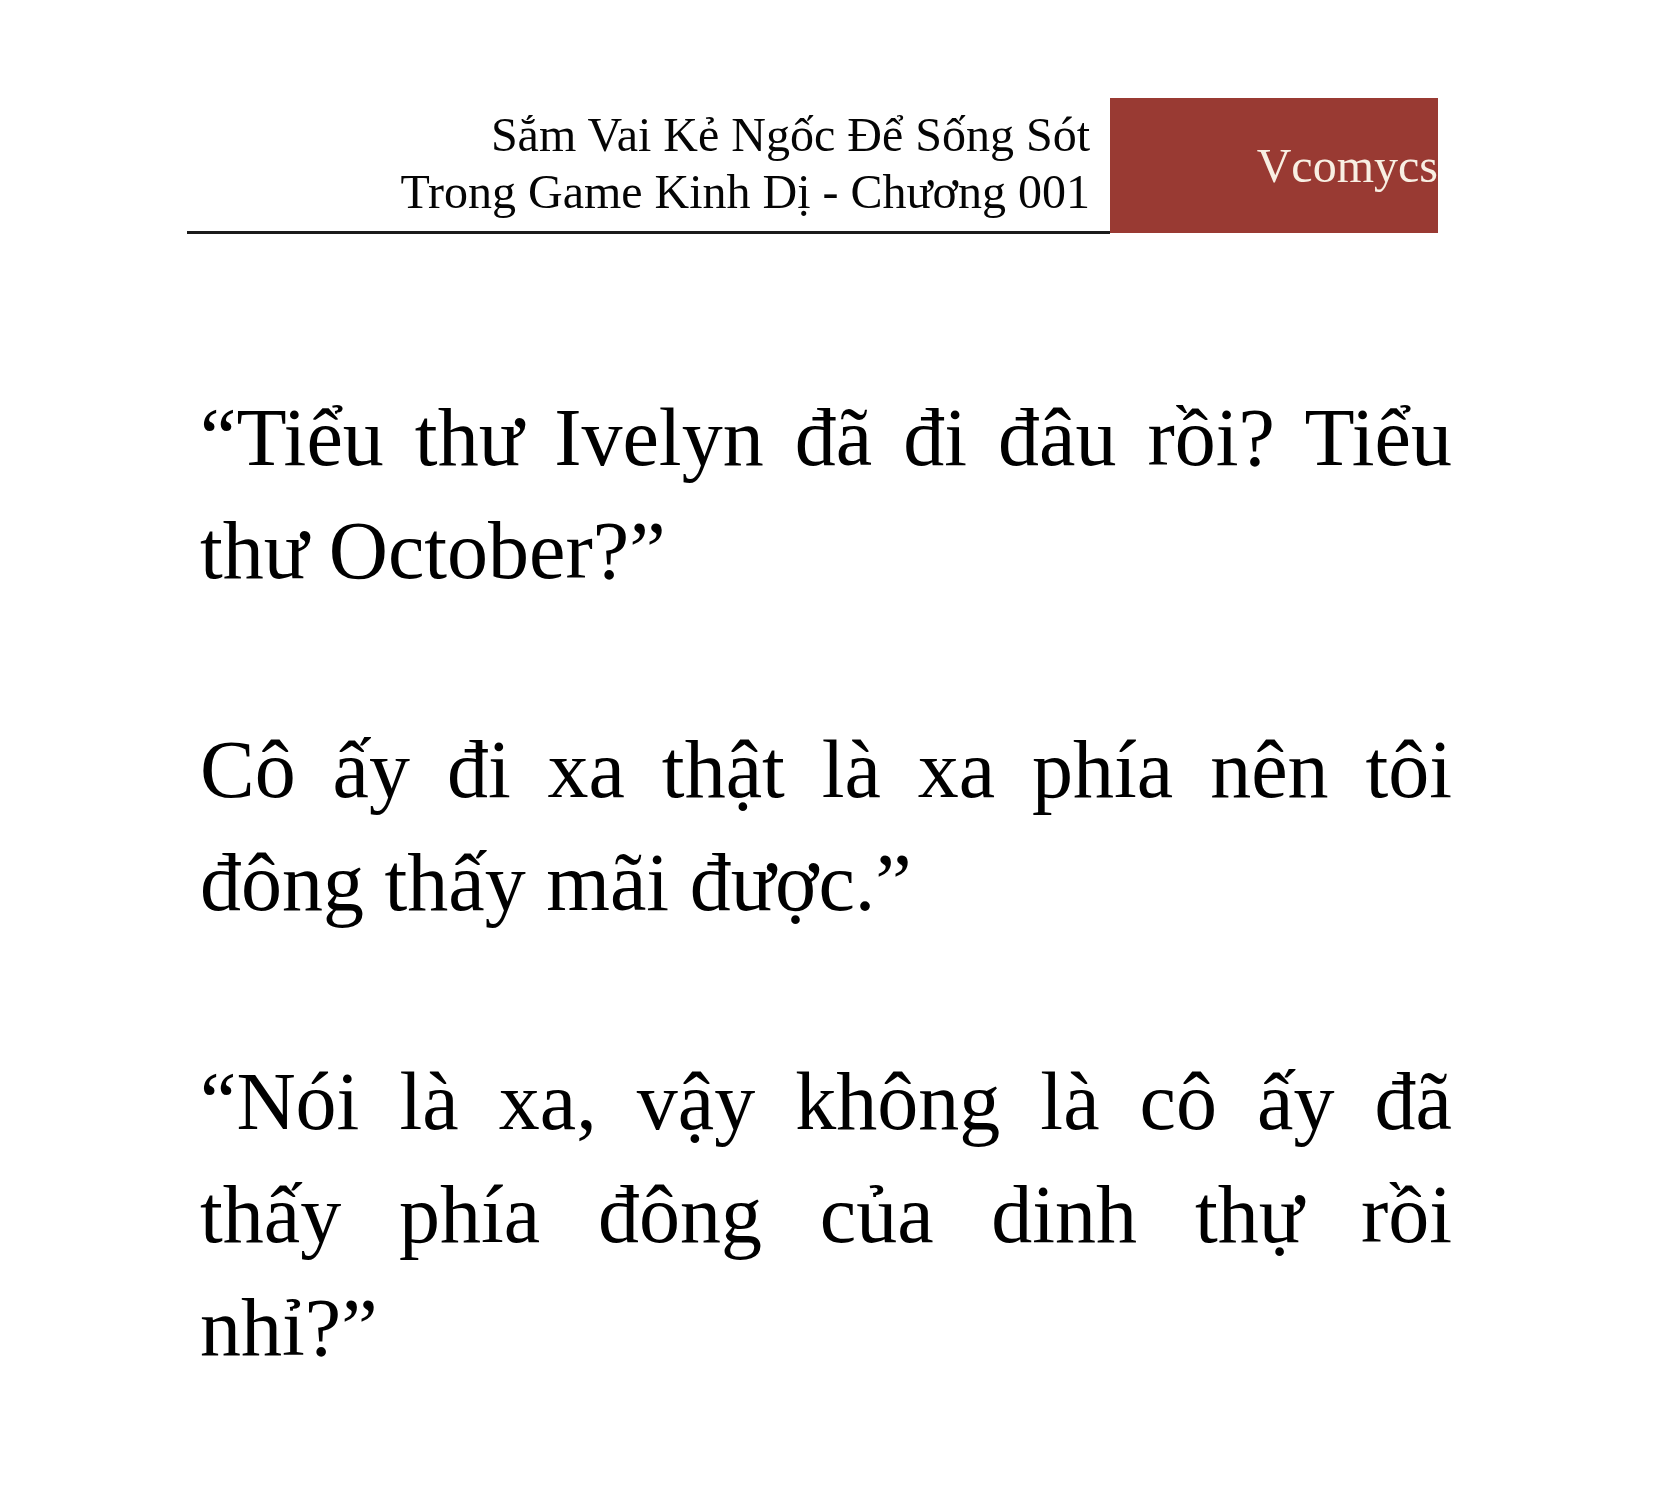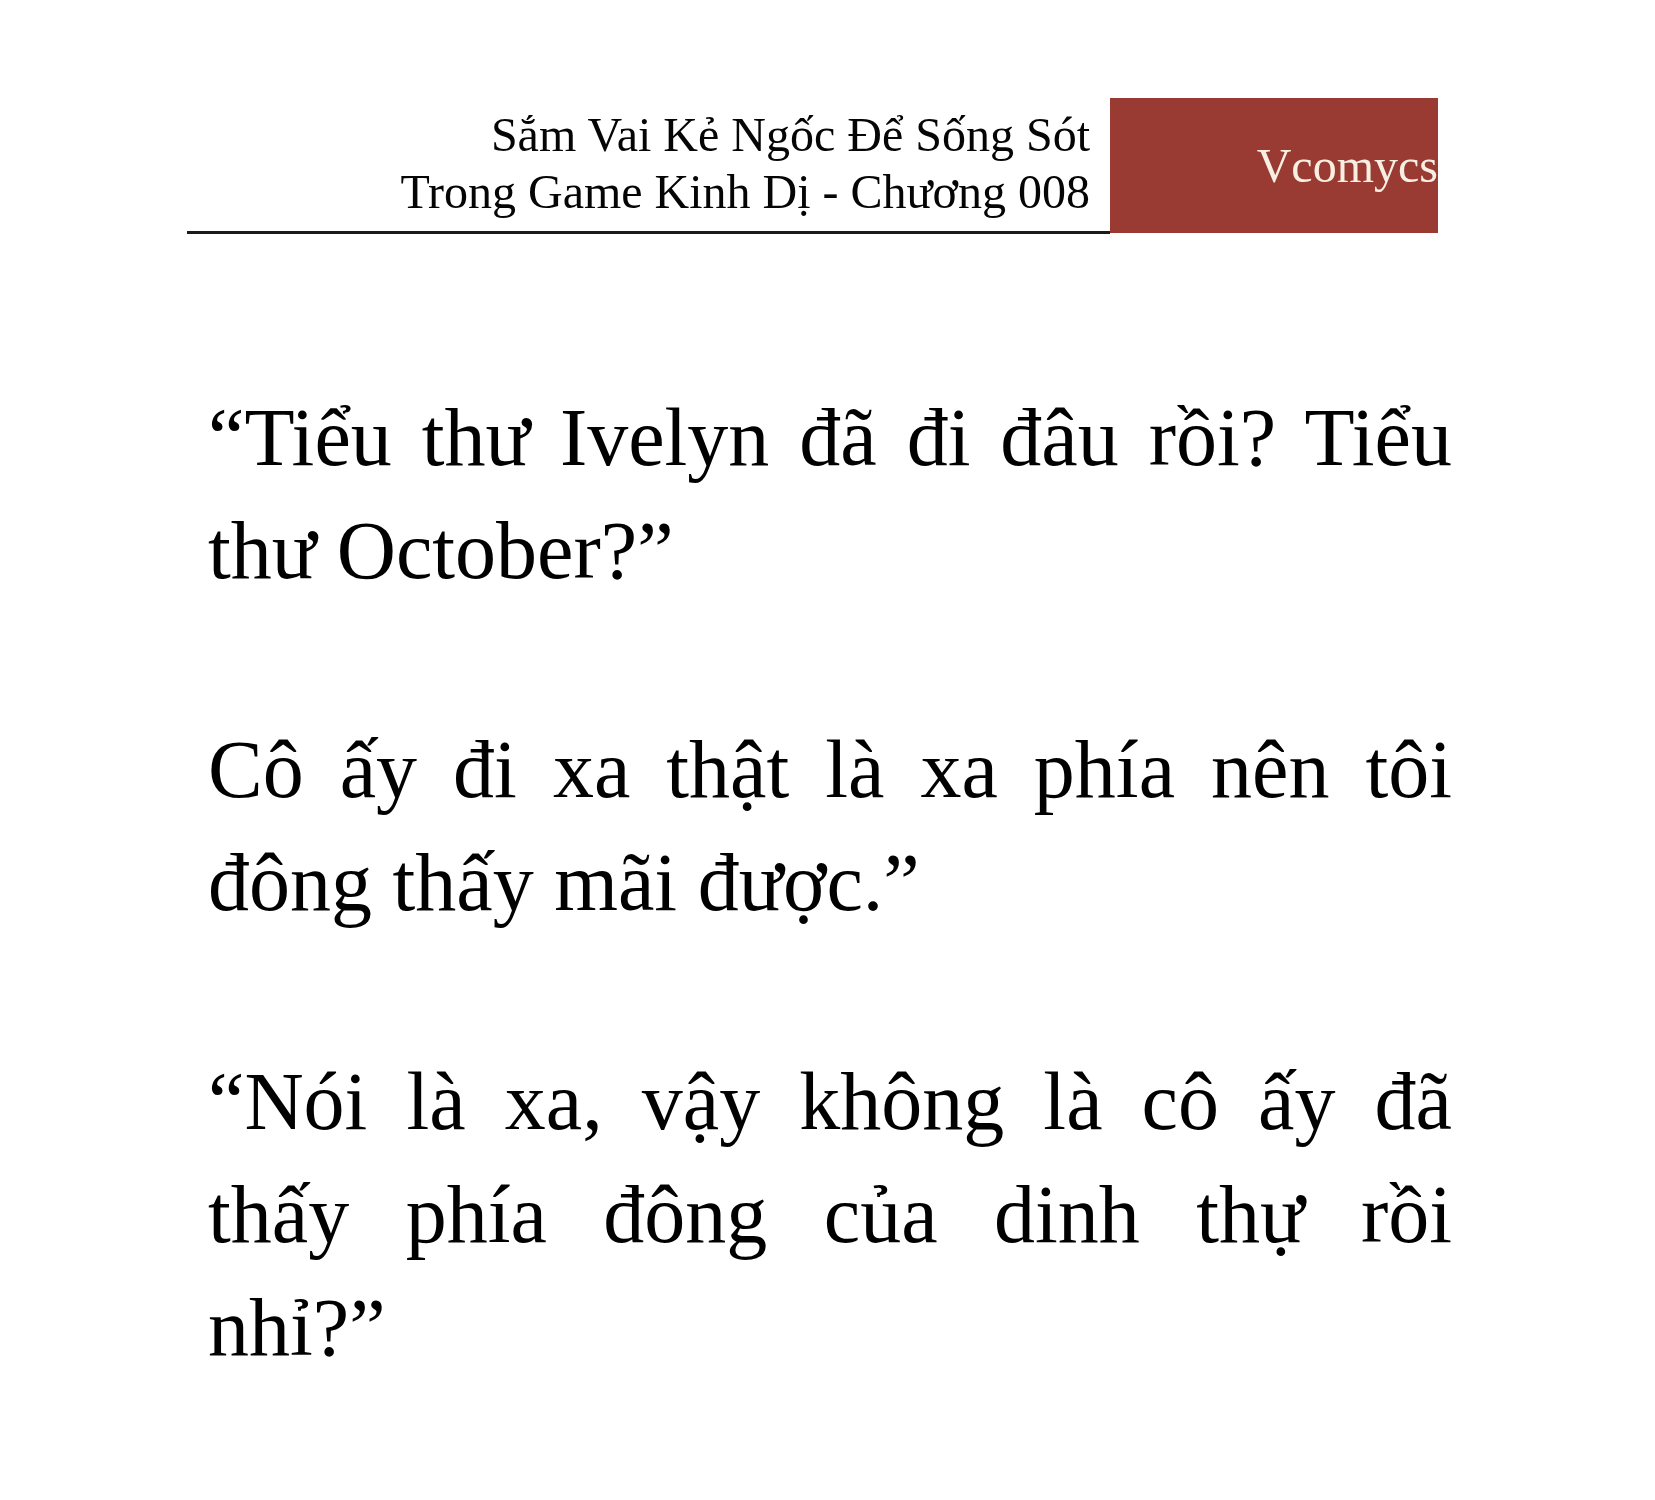--- a/index.html
+++ b/index.html
@@ -57,21 +57,21 @@
   .content {
     position: absolute;
     left: 200px;
     top: 381px;
     width: 1252px;
     font-size: 82px;
     line-height: 113px;
     color: #000000;
   }
   .content p {
-    margin: 0 0 106px 8px;
+    margin: 0 0 106px 0;
     padding: 0;
   }
   .content p:last-child {
     margin-bottom: 0;
   }
   .ln {
     display: block;
     text-align: left;
   }
   .ln.j {
@@ -79,21 +79,21 @@
     text-align-last: justify;
   }
 </style>
 </head>
 <body>
 
 <div class="page">
 
   <div class="chapter-title">
     <div>Sắm Vai Kẻ Ngốc Để Sống Sót</div>
-    <div>Trong Game Kinh Dị - Chương 008</div>
+    <div>Trong Game Kinh Dị - Chương 001</div>
   </div>
 
   <div class="header-rule"></div>
 
   <div class="brand-box">
     <div>Vcomycs</div>
   </div>
 
   <div class="content">
 

